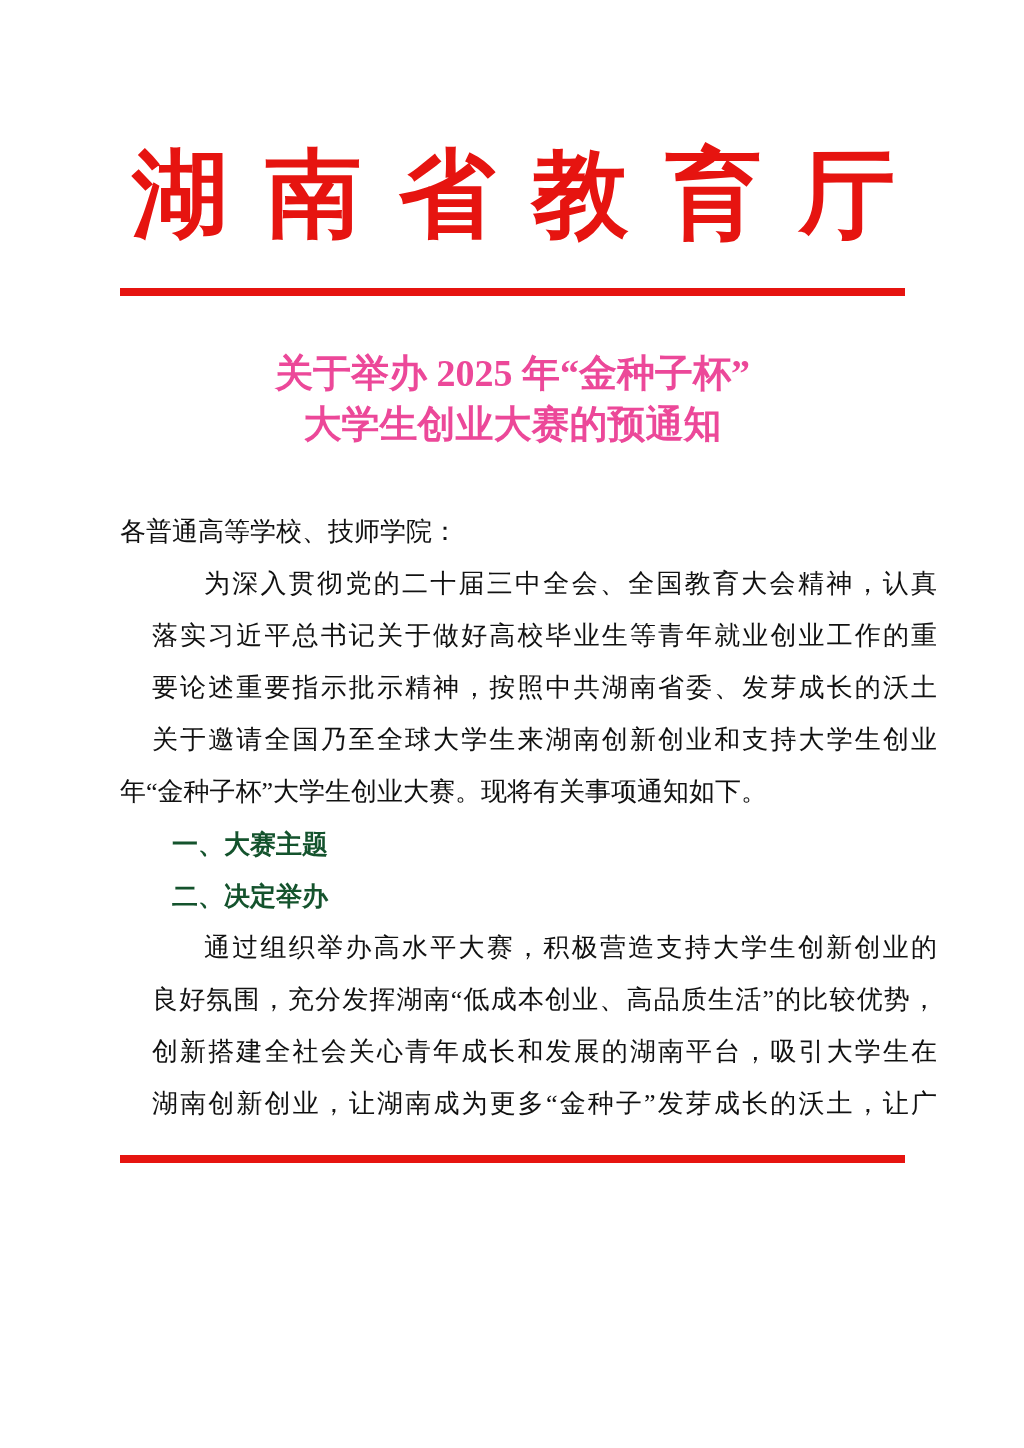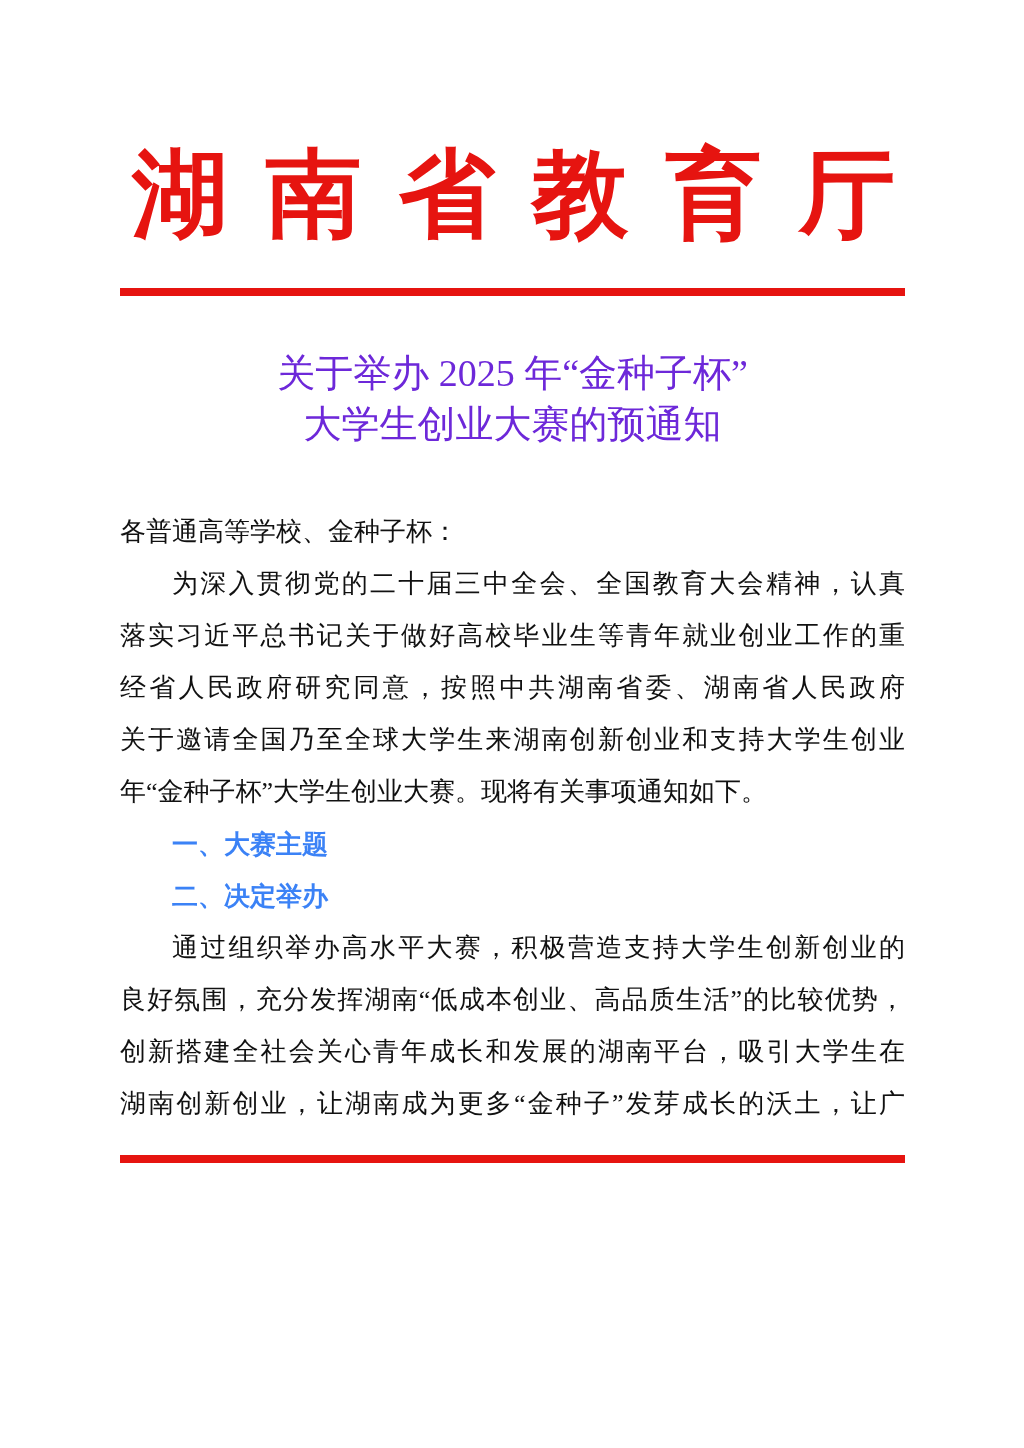--- a/index.html
+++ b/index.html
@@ -48,41 +48,42 @@
     margin-top: 25px;
     border-top: 3px solid var(--accent-red);
     border-bottom: 5px solid var(--accent-red);
   }
   
   .doc-title {
     margin-top: 52px;
     text-align: center;
     font-size: 38px;
     line-height: 51px;
-    font-weight: normal;
-    color: #6d28d9;
+    font-weight: bold;
+    color: #ec4899;
     font-family: "Liberation Serif", "DejaVu Serif", serif;
   }
   
   .body-block {
     margin-top: 56px;
     font-size: 26px;
     line-height: 52px;
     color: var(--text);
   }
   .bline { width: 100%; }
   .jf {
     text-align: justify;
     text-align-last: justify;
+    margin-left: 32px;
   }
   .ind { text-indent: 2em; }
   .hd {
     font-family: "Liberation Sans", "DejaVu Sans", sans-serif;
     font-weight: bold;
-    color: #3b82f6;
+    color: #14532d;
   }
 </style>
 </head>
 <body>
 
 <div class="page">
   <div class="content">
 
     <div class="agency">
       <span>湖</span>
@@ -94,24 +95,24 @@
     </div>
 
     <div class="rule rule-top"></div>
 
     <div class="doc-title">
       <div>关于举办 2025 年“金种子杯”</div>
       <div>大学生创业大赛的预通知</div>
     </div>
 
     <div class="body-block">
-      <div class="bline">各普通高等学校、金种子杯：</div>
+      <div class="bline">各普通高等学校、技师学院：</div>
       <div class="bline jf ind">为深入贯彻党的二十届三中全会、全国教育大会精神，认真</div>
       <div class="bline jf">落实习近平总书记关于做好高校毕业生等青年就业创业工作的重</div>
-      <div class="bline jf">经省人民政府研究同意，按照中共湖南省委、湖南省人民政府</div>
+      <div class="bline jf">要论述重要指示批示精神，按照中共湖南省委、发芽成长的沃土</div>
       <div class="bline jf">关于邀请全国乃至全球大学生来湖南创新创业和支持大学生创业</div>
       <div class="bline">年“金种子杯”大学生创业大赛。现将有关事项通知如下。</div>
       <div class="bline hd ind">一、大赛主题</div>
       <div class="bline hd ind">二、决定举办</div>
       <div class="bline jf ind">通过组织举办高水平大赛，积极营造支持大学生创新创业的</div>
       <div class="bline jf">良好氛围，充分发挥湖南“低成本创业、高品质生活”的比较优势，</div>
       <div class="bline jf">创新搭建全社会关心青年成长和发展的湖南平台，吸引大学生在</div>
       <div class="bline jf">湖南创新创业，让湖南成为更多“金种子”发芽成长的沃土，让广</div>
     </div>
 

